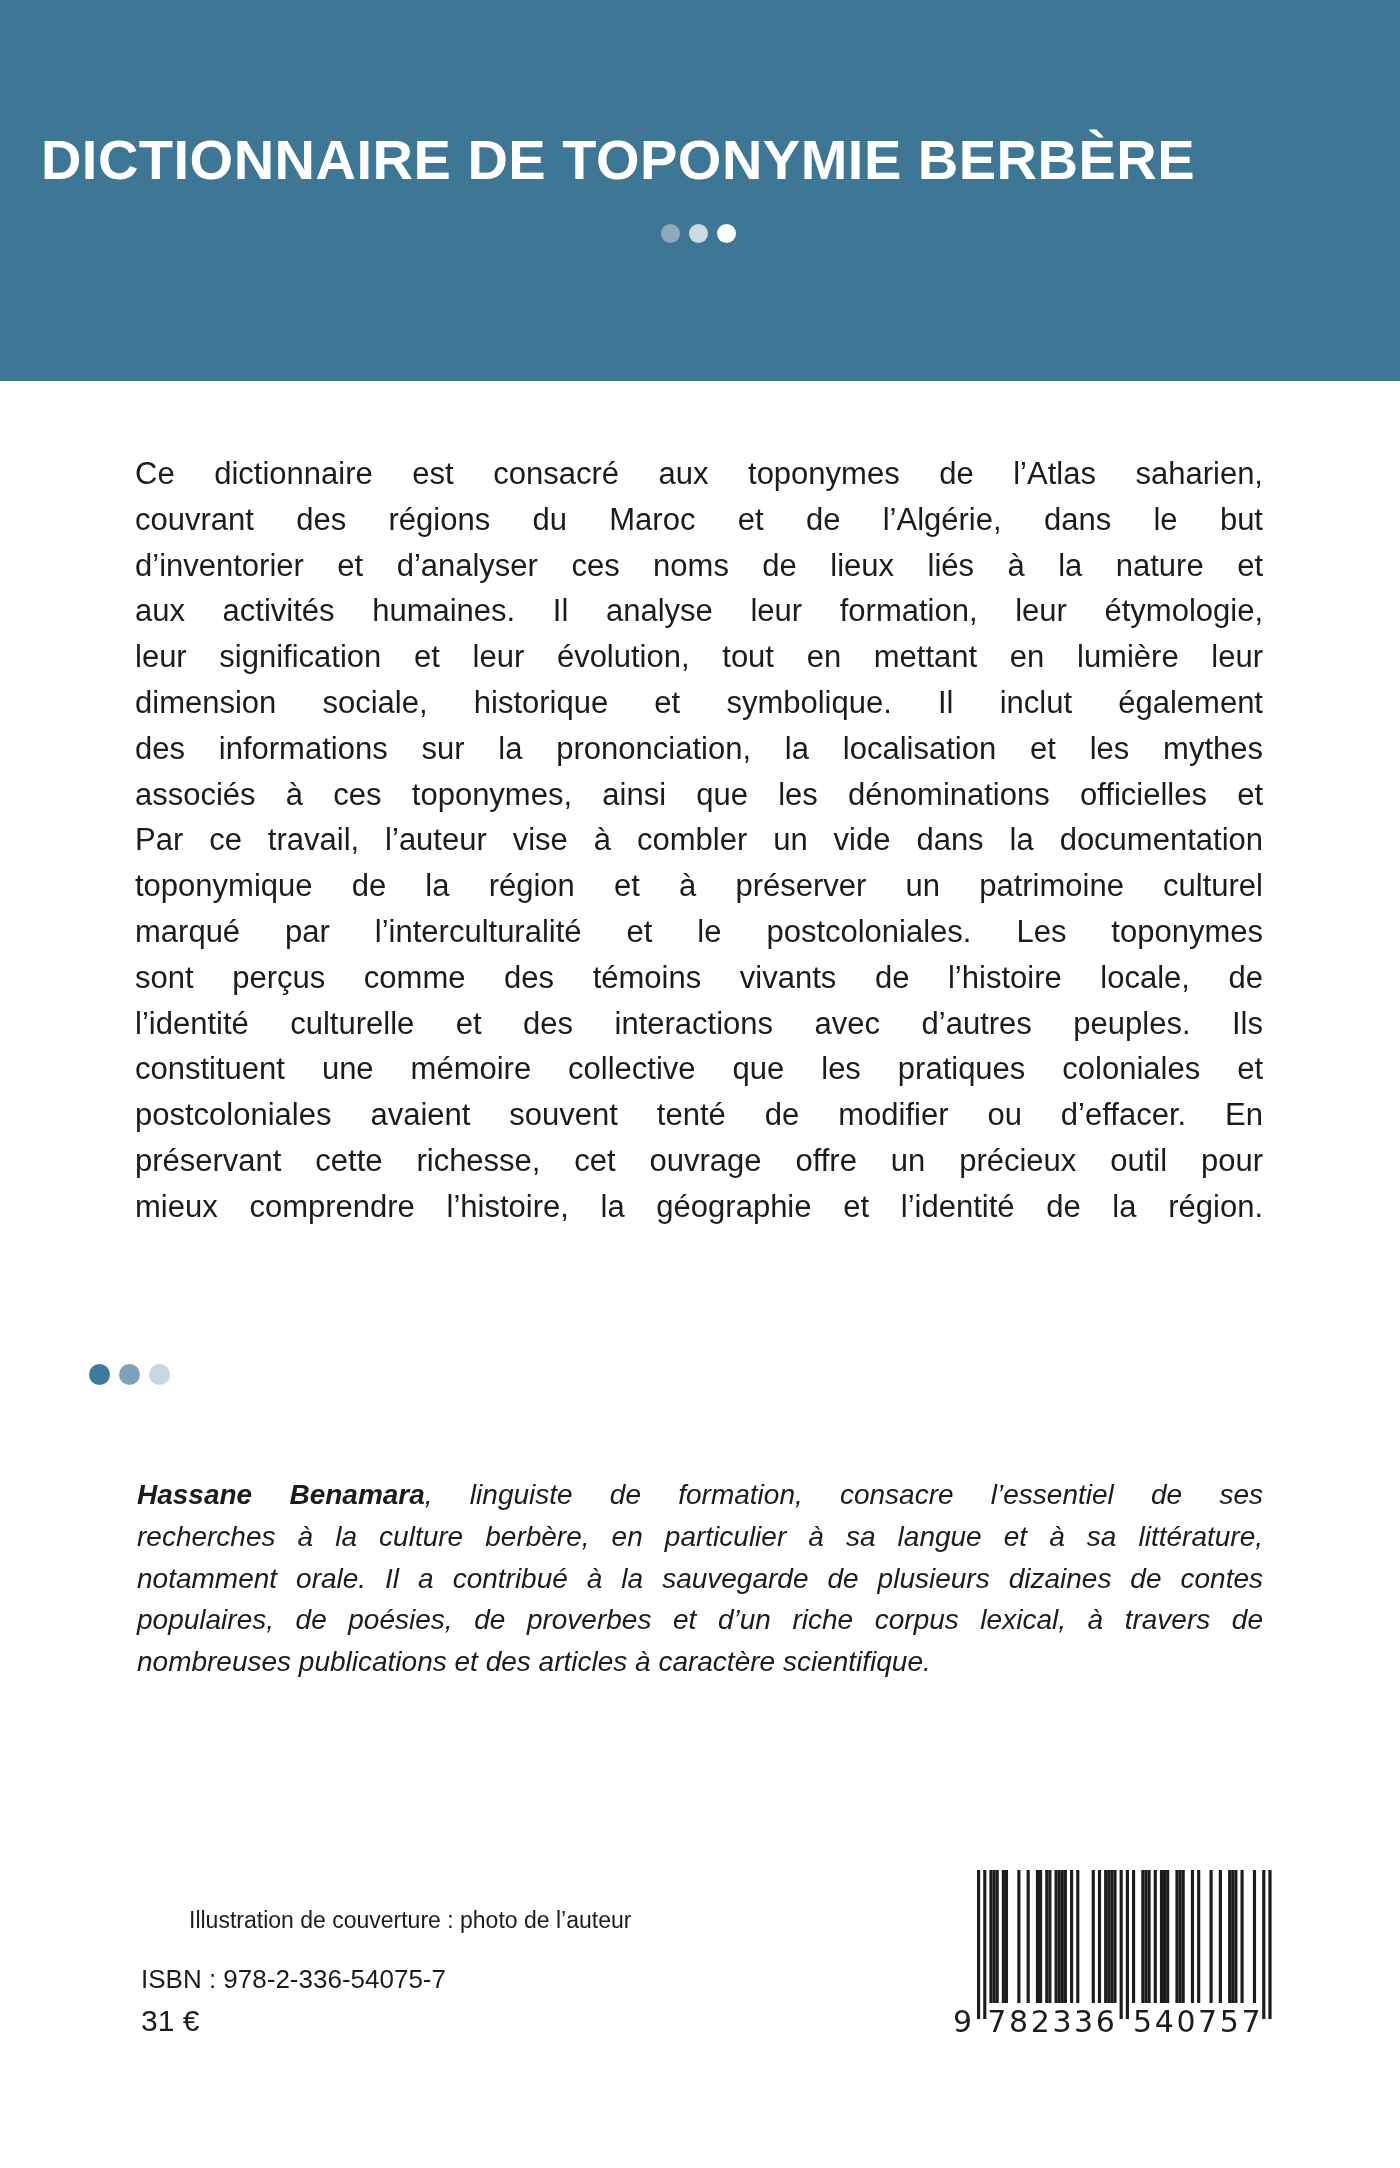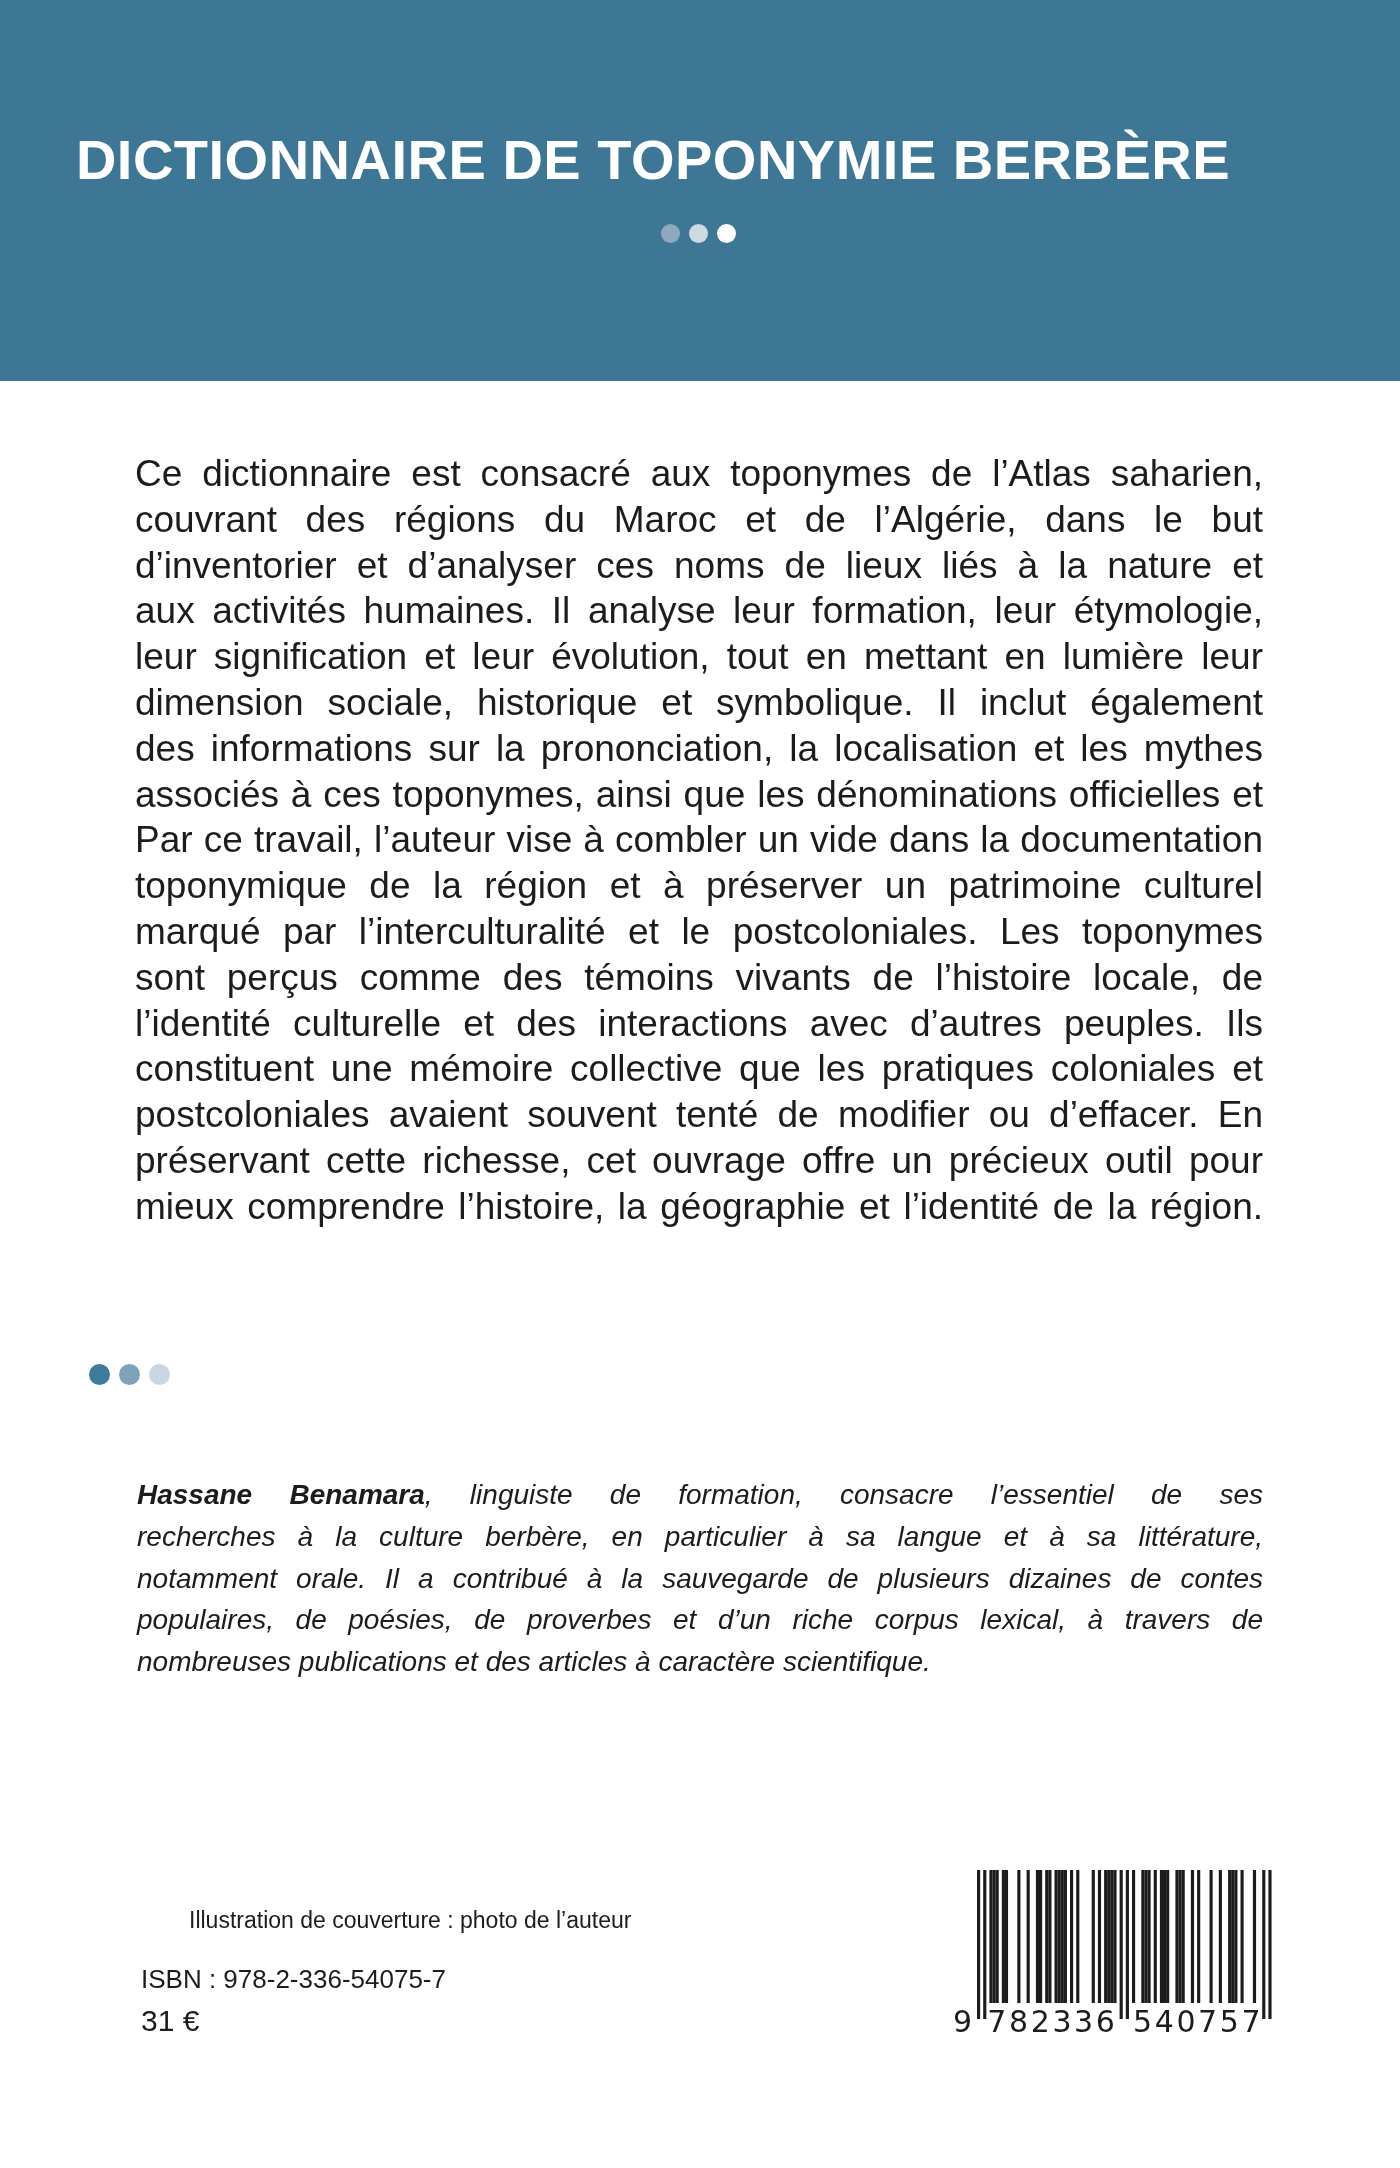--- a/index.html
+++ b/index.html
@@ -10,30 +10,29 @@
   }
   .header {
     position: absolute; left: 0; top: 0; width: 1400px; height: 381px;
     background: #3e7695;
   }
   .header .title {
     position: absolute; left: 0; width: 1236px; top: 128px;
     text-align: center; color: #ffffff; font-weight: bold;
     font-size: 56px; line-height: 64px; letter-spacing: 0.5px;
     white-space: nowrap;
-    padding-left: 35px;
   }
   .dots { position: absolute; display: flex; }
   .dots .dot { border-radius: 50%; }
   .header .dots { left: 661px; top: 224px; gap: 9px; }
   .header .dots .dot { width: 19px; height: 19px; }
 
   .blurb {
     position: absolute; left: 135px; top: 451px; width: 1128px;
-    font-size: 37px; line-height: 45.8px; color: #1c1c1c;
+    font-size: 31px; line-height: 45.8px; color: #1c1c1c;
   }
   .line {
     display: block; white-space: nowrap; text-align: justify;
     text-align-last: justify; height: 45.8px; overflow: visible;
   }
   .line.last { text-align-last: left; }
 
   .mid-dots { left: 89px; top: 1364px; gap: 9px; }
   .mid-dots .dot { width: 21px; height: 21px; }
 

